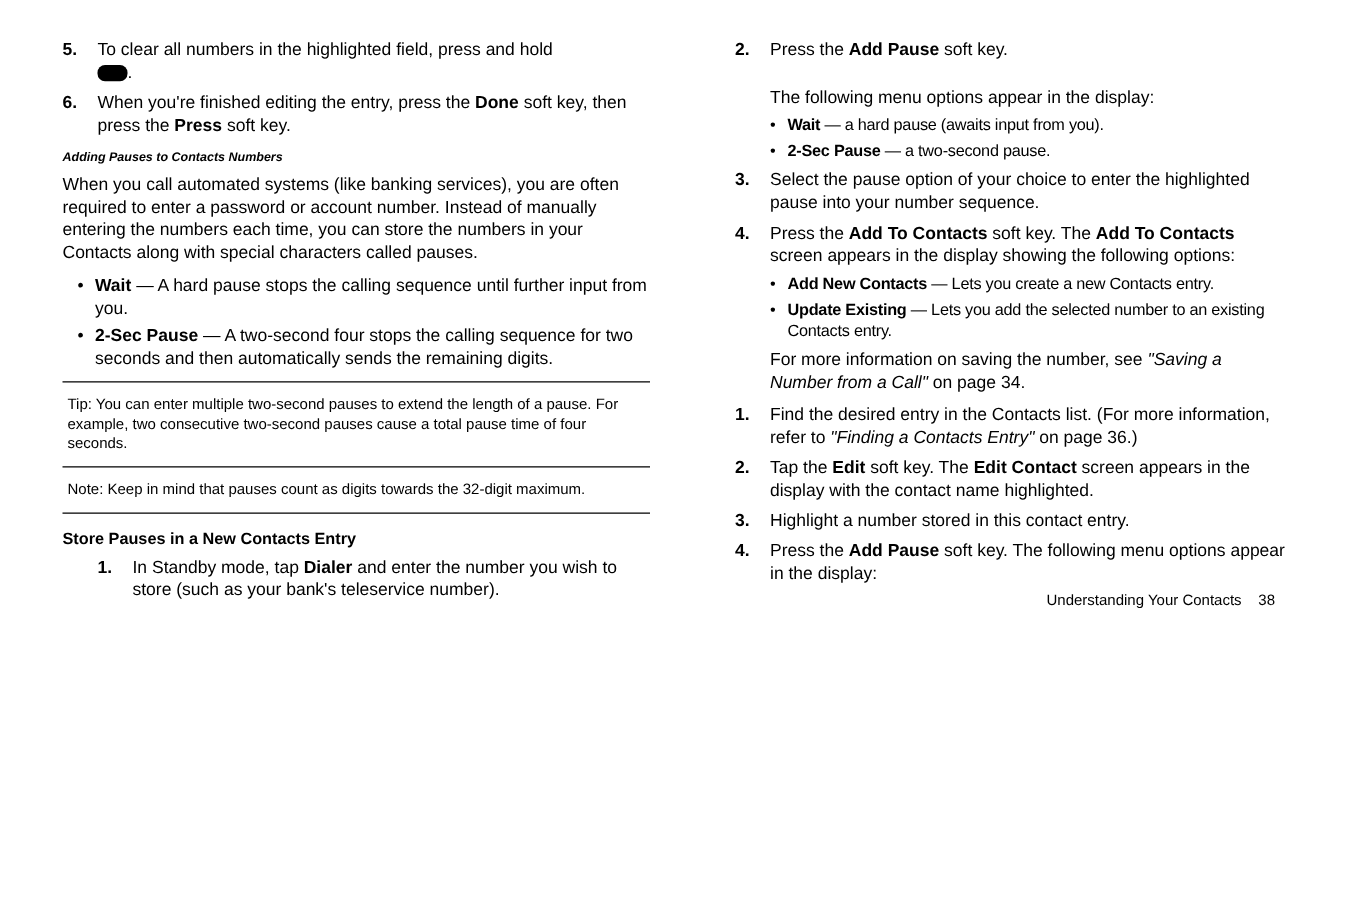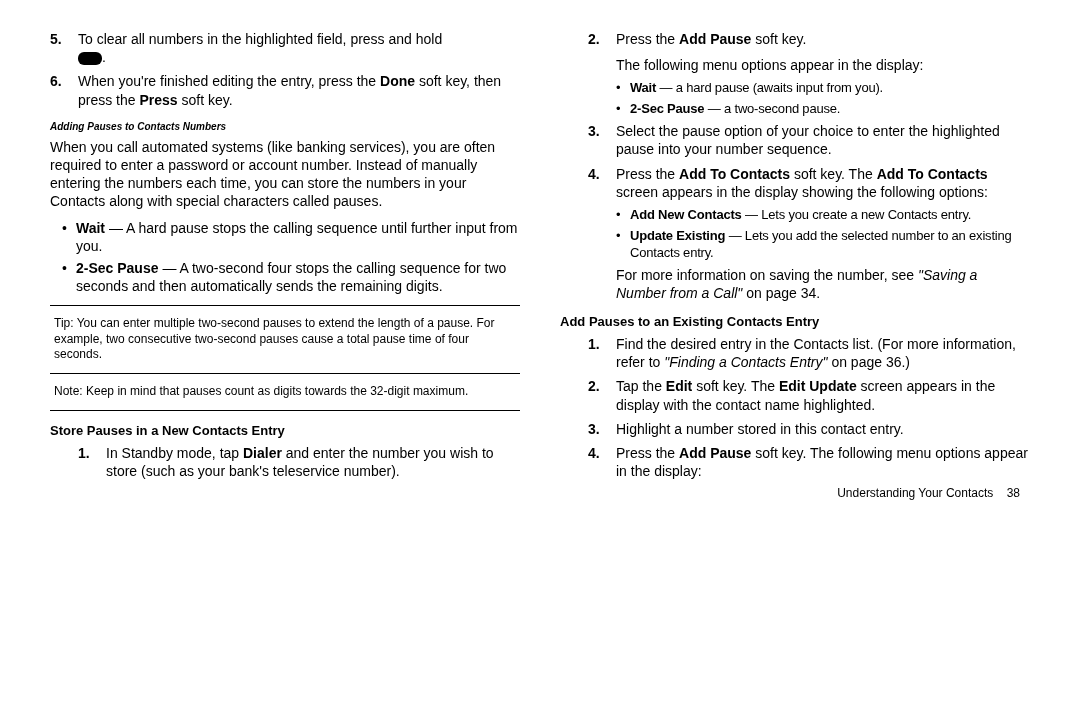--- a/index.html
+++ b/index.html
@@ -101,21 +101,21 @@
     </div>
 
   </div>
 
   <div class="col">
 
     <div class="numitem" style="padding-left:28px;">
       <div class="num">2.</div>
       <div class="body">
         <span>Press the </span><b>Add Pause</b><span> soft key.</span>
-        <div style="margin-top:8px;">The following menu options appear in the display:</div>
+        <div style="margin-top:20px;">The following menu options appear in the display:</div>
       </div>
     </div>
 
     <div class="bullet cond" style="margin-left:56px;">
       <div class="dot">•</div>
       <div><b>Wait</b><span> — a hard pause (awaits input from you).</span></div>
     </div>
     <div class="bullet cond" style="margin-left:56px;">
       <div class="dot">•</div>
       <div><b>2-Sec Pause</b><span> — a two-second pause.</span></div>
@@ -139,33 +139,32 @@
     </div>
     <div class="bullet cond" style="margin-left:56px;">
       <div class="dot">•</div>
       <div><b>Update Existing</b><span> — Lets you add the selected number to an existing Contacts entry.</span></div>
     </div>
 
     <div style="padding-left:56px; line-height:1.3; margin:4px 0 8px 0;">
       <span>For more information on saving the number, see </span><span class="ital">"Saving a Number from a Call"</span><span> on page 34.</span>
     </div>
 
-    <div class="subhead">Add Pauses to an Existing Contacts Entry</div>
 
     <div class="numitem" style="padding-left:28px;">
       <div class="num">1.</div>
       <div class="body">
         <span>Find the desired entry in the Contacts list. (For more information, refer to </span><span class="ital">"Finding a Contacts Entry"</span><span>  on page 36.)</span>
       </div>
     </div>
 
     <div class="numitem" style="padding-left:28px;">
       <div class="num">2.</div>
       <div class="body">
-        <span>Tap the </span><b>Edit</b><span> soft key. The </span><b>Edit Update</b><span> screen appears in the display with the contact name highlighted.</span>
+        <span>Tap the </span><b>Edit</b><span> soft key. The </span><b>Edit Contact</b><span> screen appears in the display with the contact name highlighted.</span>
       </div>
     </div>
 
     <div class="numitem" style="padding-left:28px;">
       <div class="num">3.</div>
       <div class="body">Highlight a number stored in this contact entry.</div>
     </div>
 
     <div class="numitem" style="padding-left:28px;">
       <div class="num">4.</div>

